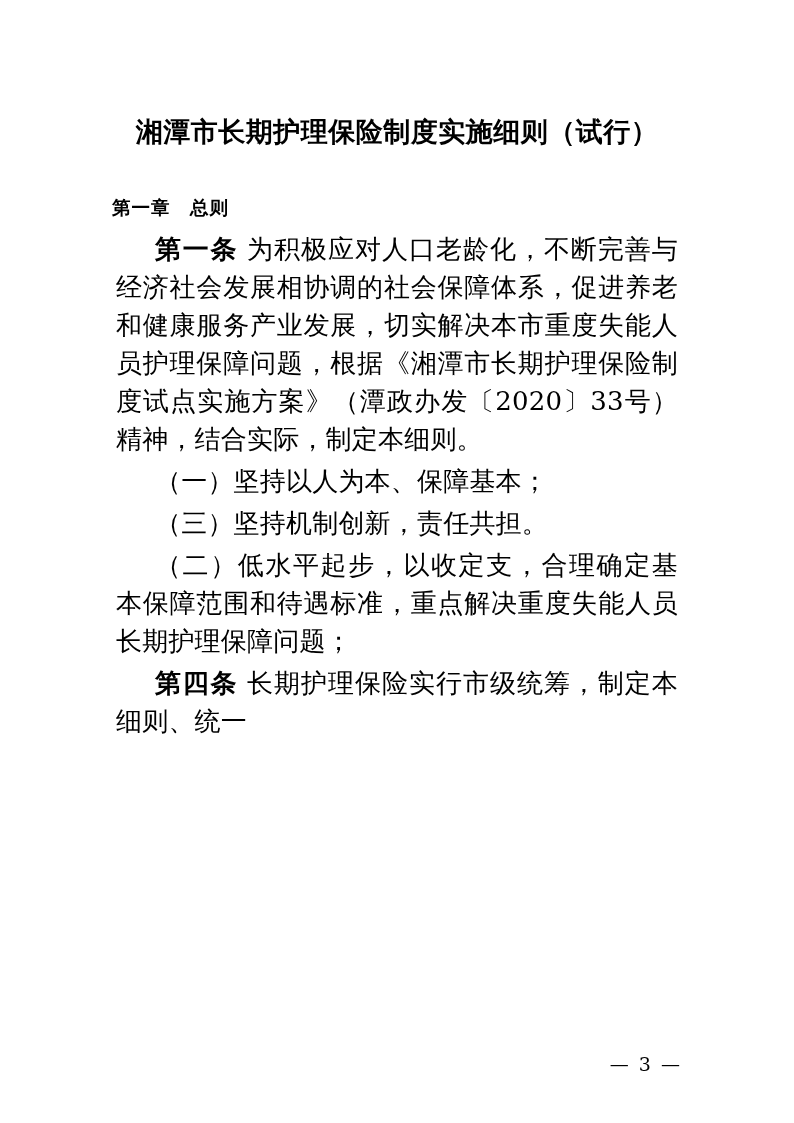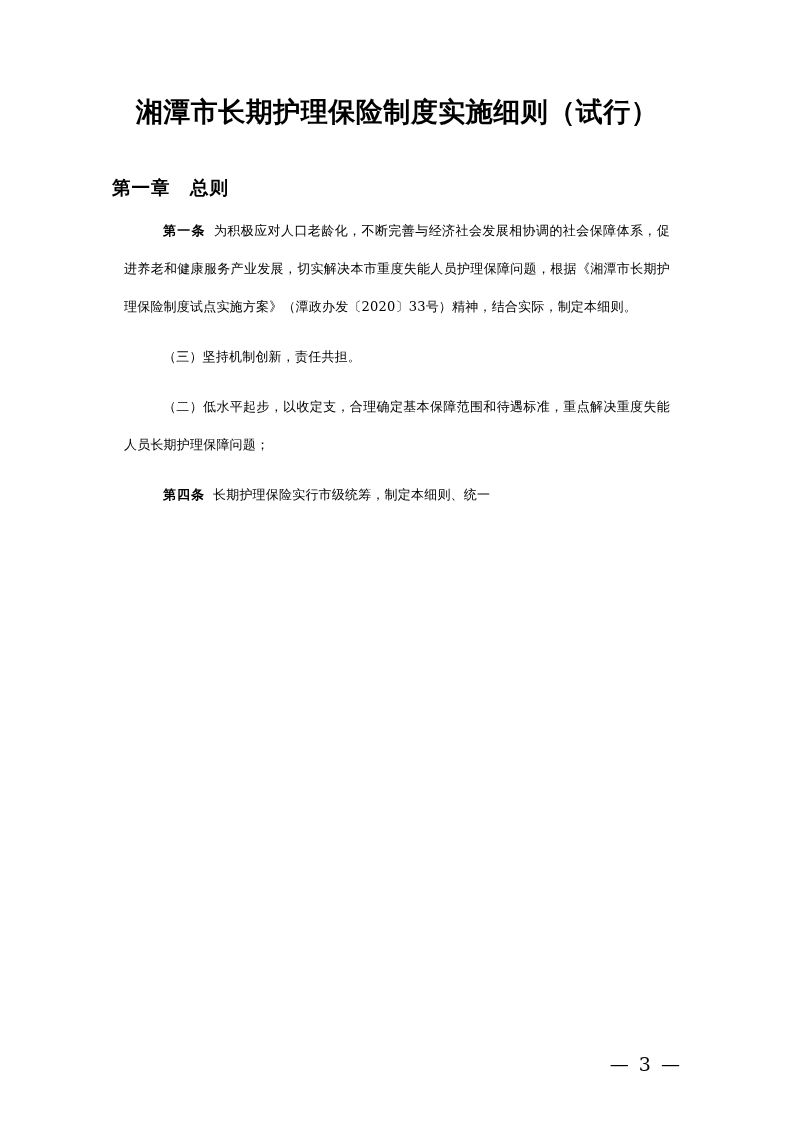--- a/index.html
+++ b/index.html
@@ -15,43 +15,43 @@
     position: relative;
     overflow: hidden;
   }
   .page {
     position: absolute;
     left: 0;
     top: 0;
     width: 794px;
     height: 1123px;
     box-sizing: border-box;
-    padding: 78px 112px 40px 112px;
+    padding: 98px 112px 40px 112px;
   }
   .doc-title {
     font-family: "DejaVu Serif", "Liberation Serif", serif;
     font-weight: bold;
     font-size: 27px;
     letter-spacing: 0.5px;
     text-align: center;
     line-height: 1.5;
     margin: 14px 0 0 0;
   }
   .chapter-heading {
     font-weight: bold;
     font-size: 18.5px;
     margin: 42px 0 10px 0;
     letter-spacing: 1px;
   }
   .para {
-    font-size: 13px;
+    font-size: 26px;
     line-height: 38px;
     text-align: justify;
     text-justify: inter-ideograph;
-    margin: 12px;
+    margin: 4px;
     text-indent: 39px;
     letter-spacing: 0.2px;
   }
   .para .arttag {
     font-weight: bold;
     letter-spacing: 1px;
   }
   .para .sp {
     display: inline-block;
     width: 8px;
@@ -69,20 +69,21 @@
 
 <div class="page">
 
   <h1 class="doc-title">湘潭市长期护理保险制度实施细则（试行）</h1>
 
   <div class="chapter-heading">第一章　总则</div>
 
   <p class="para"><span class="arttag">第一条</span><span class="sp"></span><span>为积极应对人口老龄化，不断完善与经济社会发展相协调的社会保障体系，促进养老和健康服务产业发展，切实解决本市重度失能人员护理保障问题，根据《湘潭市长期护理保险制度试点实施方案》（潭政办发〔2020〕33号）精神，结合实际，制定本细则。</span></p>
 
 
+  <p class="para">（一）坚持以人为本、保障基本；</p>
 
   <p class="para">（三）坚持机制创新，责任共担。</p>
 
   <p class="para">（二）低水平起步，以收定支，合理确定基本保障范围和待遇标准，重点解决重度失能人员长期护理保障问题；</p>
 
 
   <p class="para"><span class="arttag">第四条</span><span class="sp"></span><span>长期护理保险实行市级统筹，制定本细则、统一</span></p>
 
   <div class="page-number">— 3 —</div>
 

